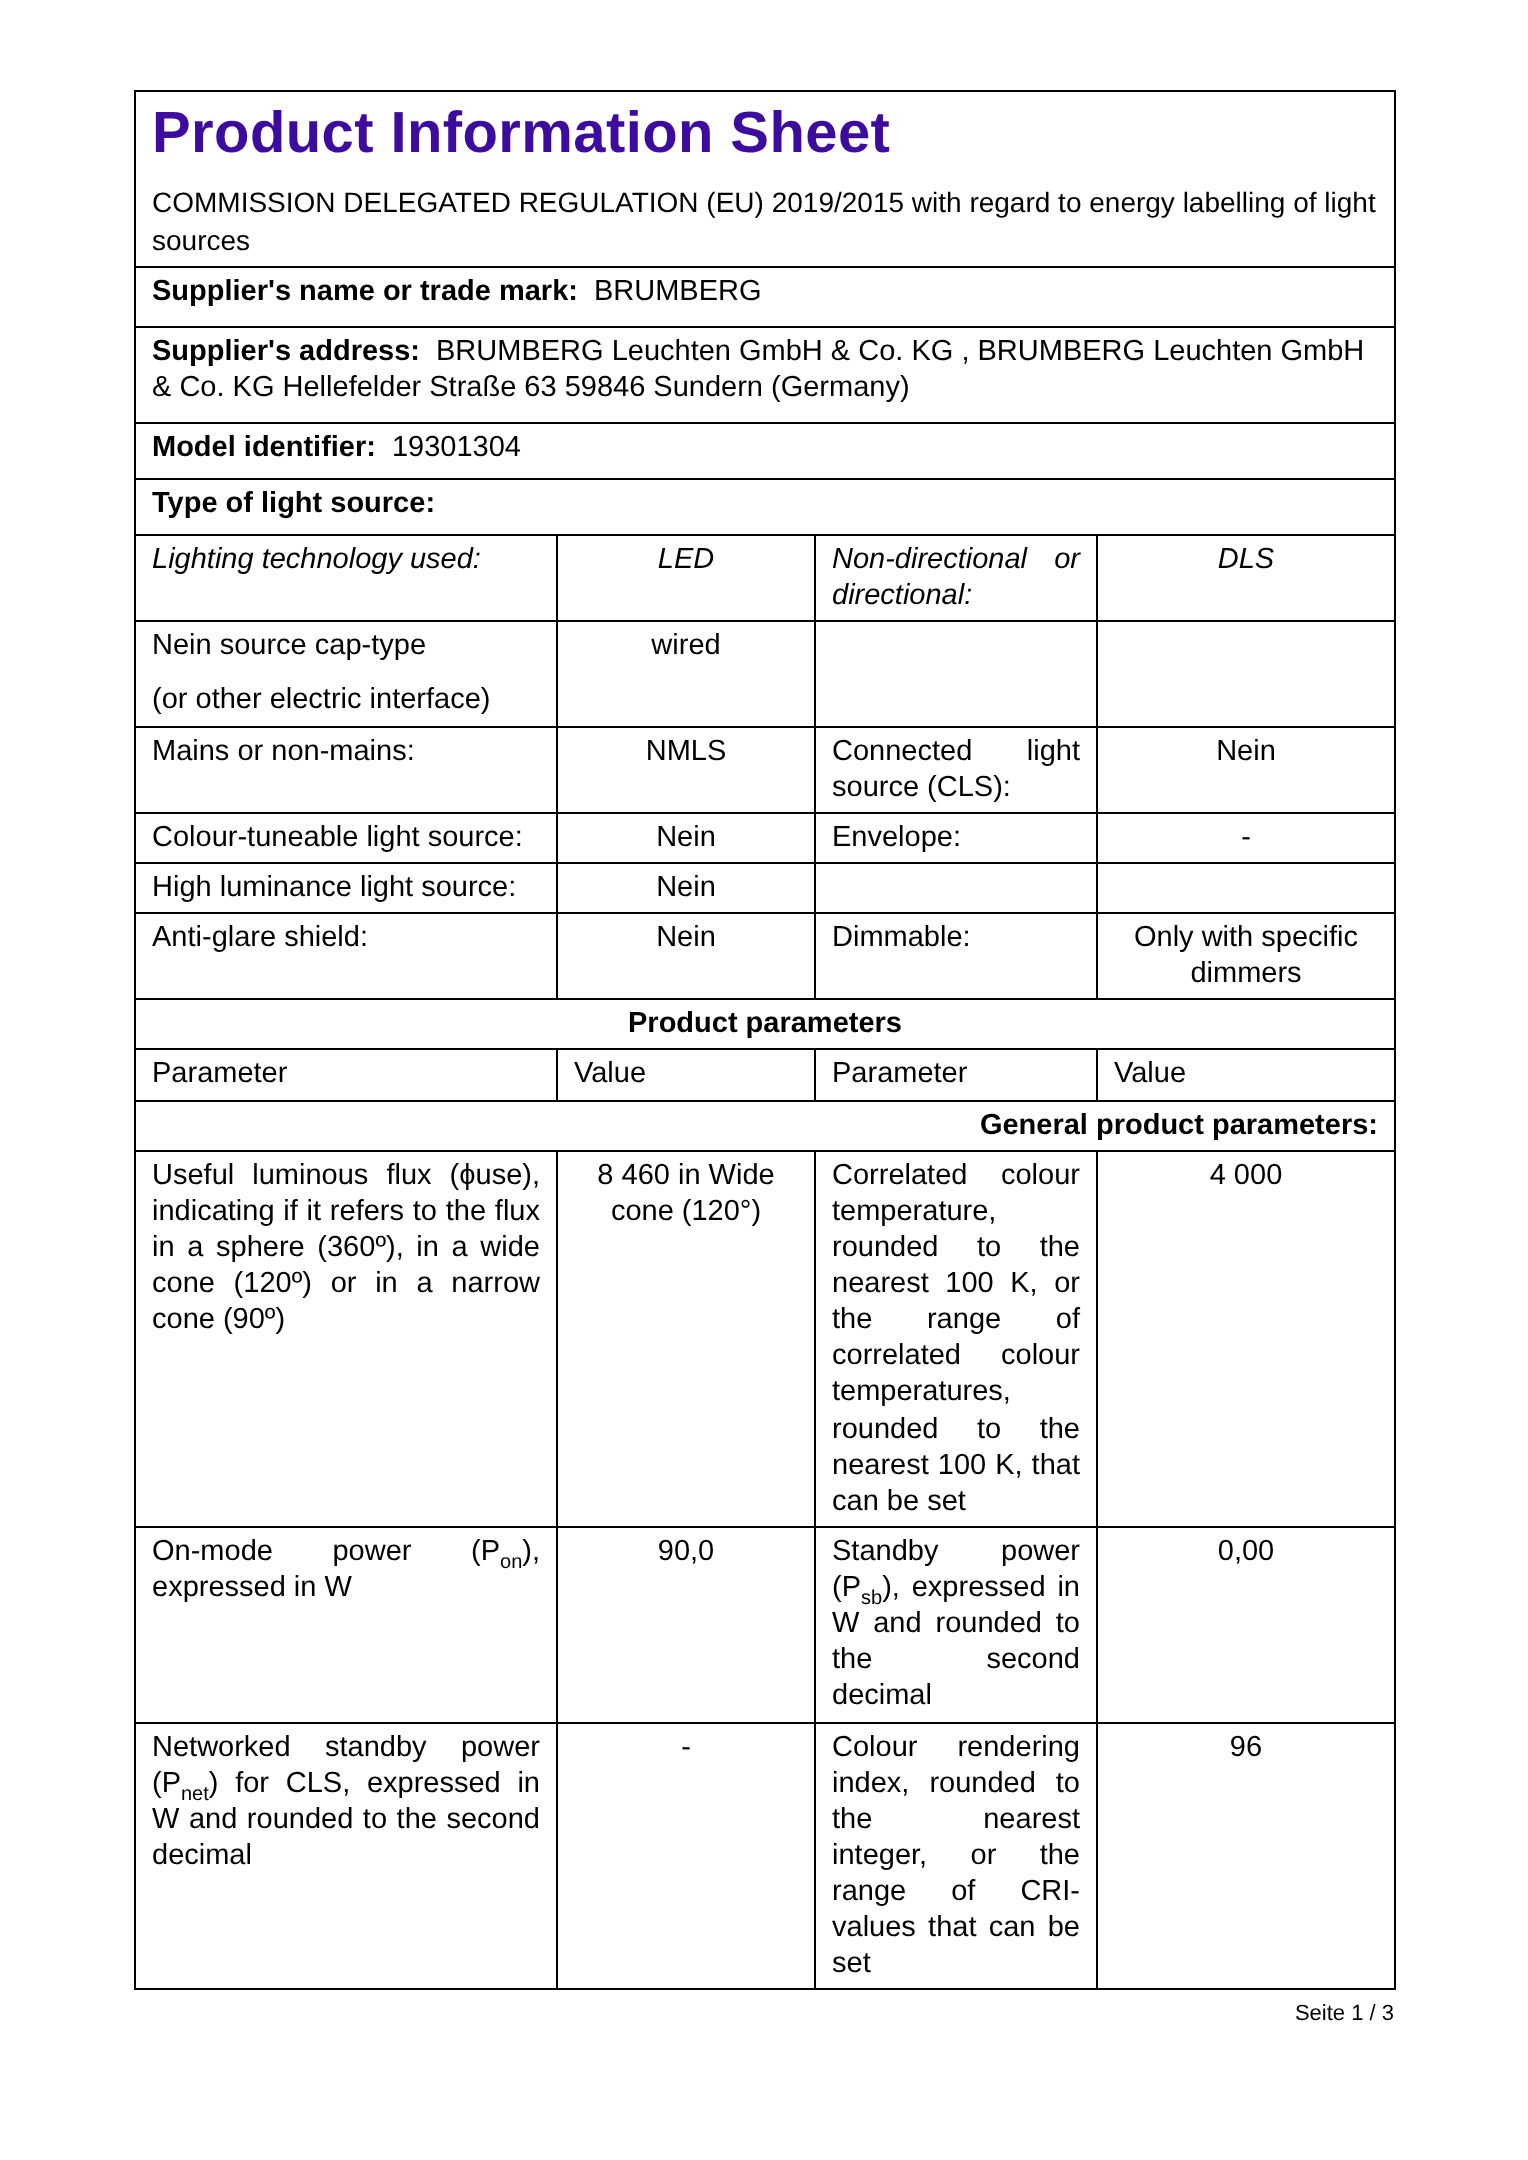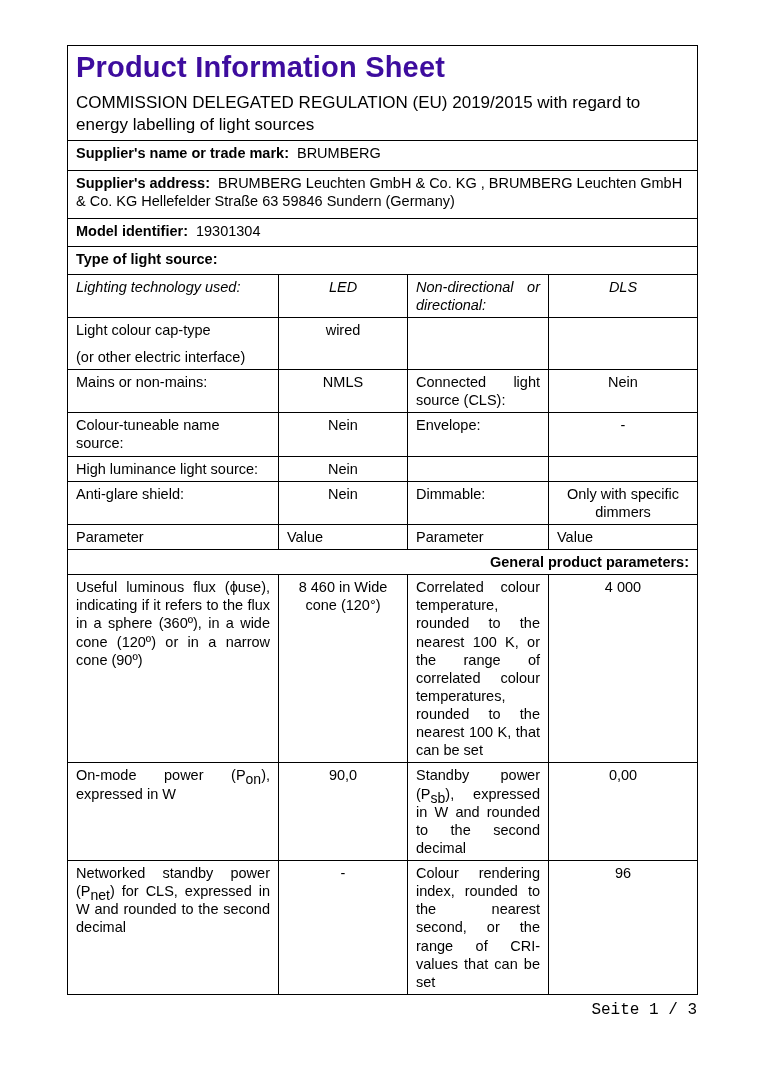--- a/index.html
+++ b/index.html
@@ -38,24 +38,24 @@
   .j { text-align: justify; }
   .title-cell { padding: 6px 12px 8px 12px; }
   .doc-title {
     font-size: 29px;
     font-weight: bold;
     color: #3D0C9E;
     line-height: 1.15;
     margin: 2px 0 8px 0;
     letter-spacing: 0.2px;
   }
-  .doc-subtitle { font-size: 17px; line-height: 1.3; }
+  .doc-subtitle { font-size: 14px; line-height: 1.3; }
   .label-val { margin-left: 8px; font-weight: normal; margin-top: 40px; }
   .para-gap { margin-top: 9px; }
-  sub { font-size: 14px; line-height: 0; }
+  sub { font-size: 10px; line-height: 0; }
   
   .h-title  td { height: 88px; }
   .h-name   td { height: 30px; }
   .h-addr   td { height: 48px; }
   .h-model  td { height: 28px; }
   .h-type   td { height: 28px; }
   .h-r1     td { height: 40px; font-style: italic; }
   .h-r2     td { height: 45px; }
   .h-r3     td { height: 41px; }
   .h-r4     td { height: 22px; }
@@ -65,23 +65,22 @@
   .h-hdr    td { height: 22px; }
   .h-gen    td { height: 21px; text-align: right; }
   .h-p1     td { height: 59px; }
   .h-p2     td { height: 188px; }
   .h-p3     td { height: 78px; }
   .h-p4     td { height: 111px; }
   .footer {
     position: absolute;
     top: 1001px;
     right: 67px;
-    font-size: 16px;
+    font-size: 11px;
     color: #000000;
-    font-family: Liberation Mono, monospace;
   }
 </style>
 </head>
 <body>
 
 <div class="page">
 
   <table class="sheet">
     <colgroup>
       <col style="width:211px">
@@ -124,56 +123,59 @@
 
     <tr class="h-r1">
       <td><span>Lighting technology used:</span></td>
       <td class="c"><span>LED</span></td>
       <td class="j"><span>Non-directional or directional:</span></td>
       <td class="c"><span>DLS</span></td>
     </tr>
 
     <tr class="h-r2">
       <td>
-        <div>Light colour cap-type</div>
+        <div>Nein source cap-type</div>
         <div class="para-gap">(or other electric interface)</div>
       </td>
       <td class="c"><span>wired</span></td>
       <td></td>
       <td></td>
     </tr>
 
     <tr class="h-r3">
       <td><span>Mains or non-mains:</span></td>
       <td class="c"><span>NMLS</span></td>
       <td class="j"><span>Connected light source (CLS):</span></td>
       <td class="c"><span>Nein</span></td>
     </tr>
 
     <tr class="h-r4">
-      <td><span>Colour-tuneable name source:</span></td>
+      <td><span>Colour-tuneable light source:</span></td>
       <td class="c"><span>Nein</span></td>
       <td><span>Envelope:</span></td>
       <td class="c"><span>-</span></td>
     </tr>
 
     <tr class="h-r5">
       <td><span>High luminance light source:</span></td>
       <td class="c"><span>Nein</span></td>
       <td></td>
       <td></td>
     </tr>
 
     <tr class="h-r6">
       <td><span>Anti-glare shield:</span></td>
       <td class="c"><span>Nein</span></td>
       <td><span>Dimmable:</span></td>
       <td class="c"><span>Only with specific dimmers</span></td>
     </tr>
 
+    <tr class="h-sec">
+      <td colspan="4" class="c b">Product parameters</td>
+    </tr>
 
     <tr class="h-hdr">
       <td><span>Parameter</span></td>
       <td><span>Value</span></td>
       <td><span>Parameter</span></td>
       <td><span>Value</span></td>
     </tr>
 
     <tr class="h-gen">
       <td colspan="4" class="c b">General product parameters:</td>
@@ -196,21 +198,21 @@
         <span>Standby power (P</span><sub>sb</sub><span>), expressed in W and rounded to the second decimal</span>
       </td>
       <td class="c"><span>0,00</span></td>
     </tr>
 
     <tr class="h-p4">
       <td class="j">
         <span>Networked standby power (P</span><sub>net</sub><span>) for CLS, expressed in W and rounded to the second decimal</span>
       </td>
       <td class="c"><span>-</span></td>
-      <td class="j"><span>Colour rendering index, rounded to the nearest second, or the range of CRI-values that can be set</span></td>
+      <td class="j"><span>Colour rendering index, rounded to the nearest integer, or the range of CRI-values that can be set</span></td>
       <td class="c"><span>96</span></td>
     </tr>
 
   </tbody>
     </table>
 
   <div class="footer">Seite 1 / 3</div>
 
 </div>
 

